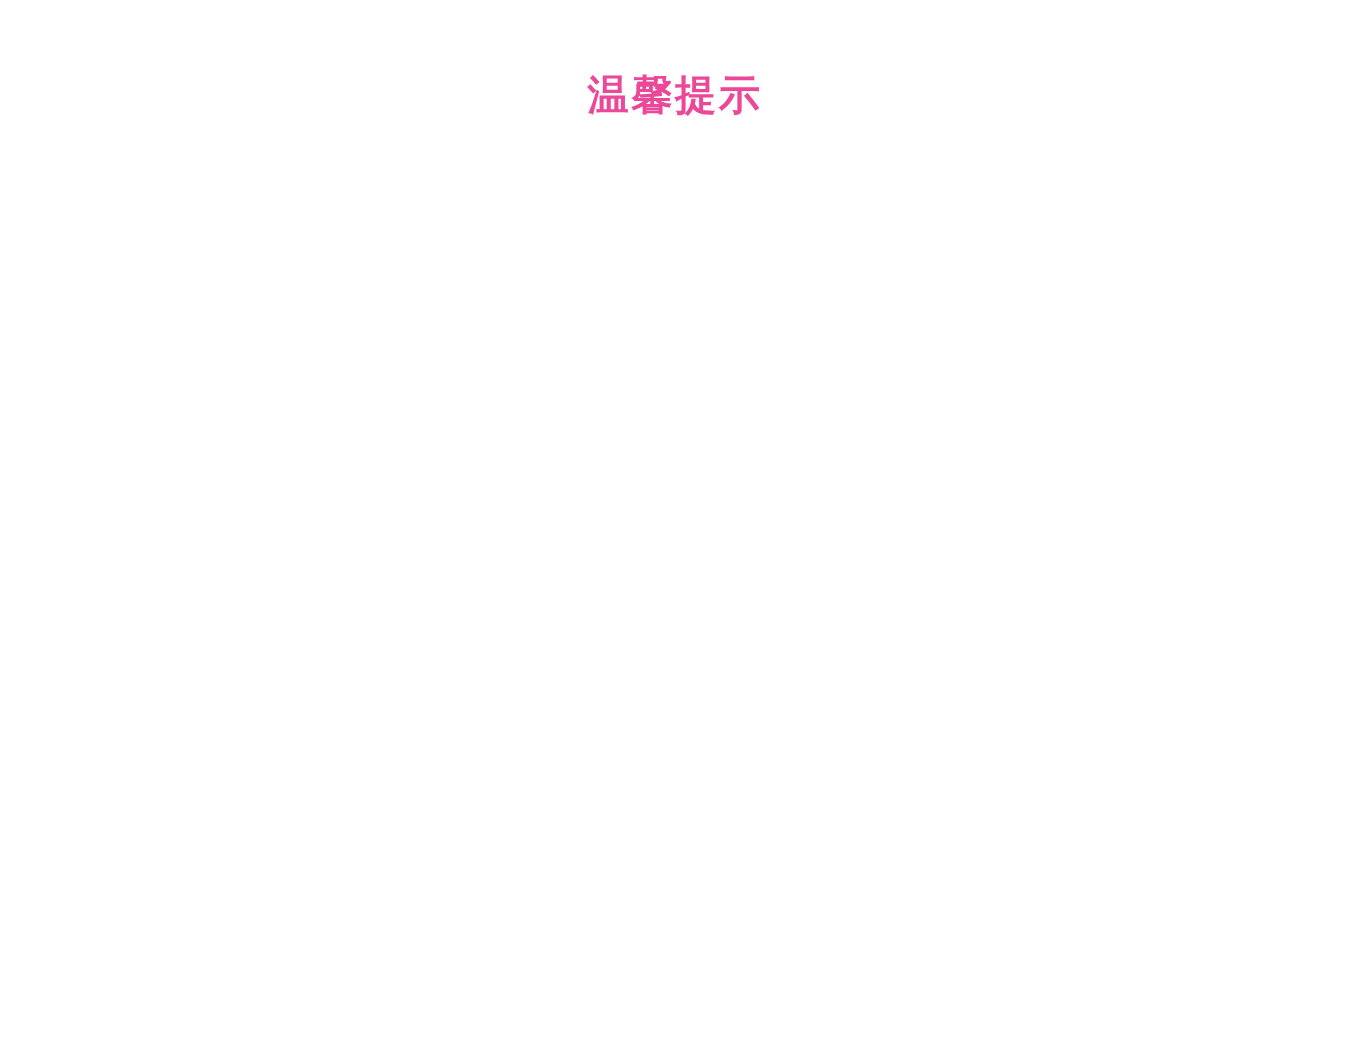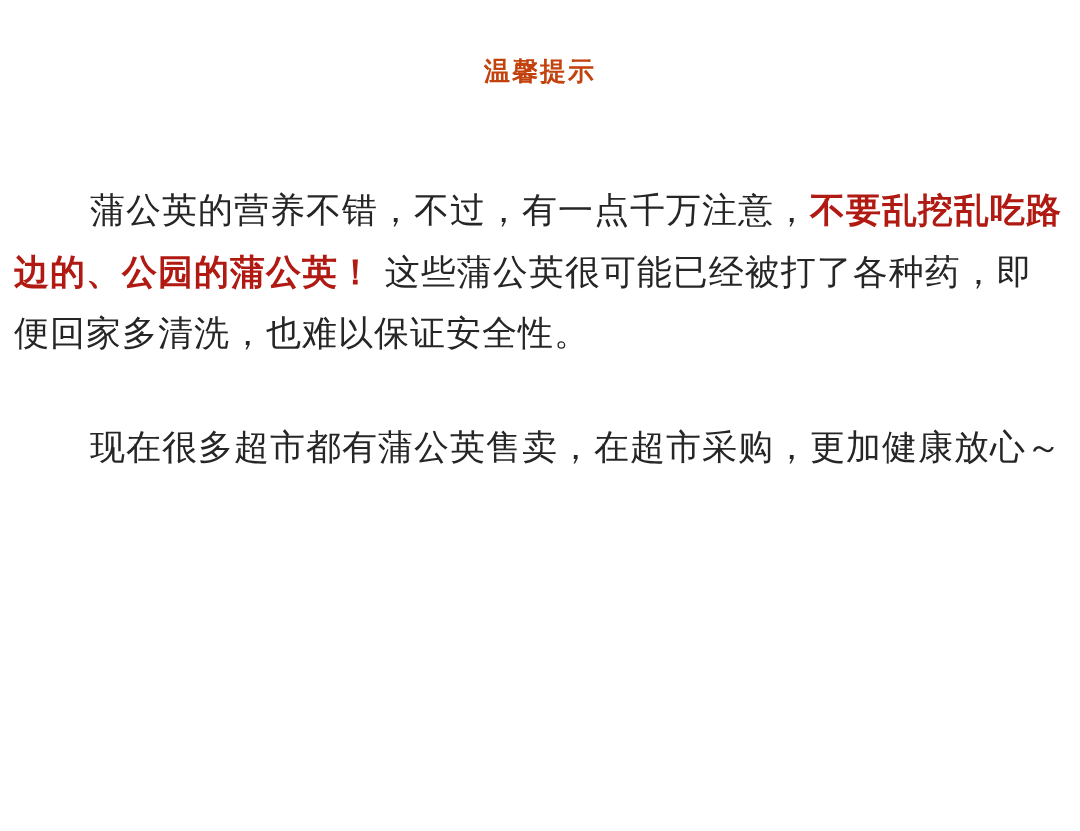--- a/index.html
+++ b/index.html
@@ -16,23 +16,23 @@
   }
   .page {
     position: relative;
     width: 1080px;
     height: 831px;
     box-sizing: border-box;
     padding: 0 14px;
   }
   .tip-heading {
     text-align: center;
-    font-size: 26px;
+    font-size: 33px;
     font-weight: bold;
-    color: #c2410c;
+    color: #ec4899;
     letter-spacing: 2px;
     margin: 0;
     padding-top: 56px;
     line-height: 1.2;
   }
   .body-block {
     margin-top: 92px;
   }
   .para {
     font-size: 35px;
@@ -54,24 +54,13 @@
     font-weight: bold;
   }
 </style>
 </head>
 <body>
 
 <div class="page">
 
   <h1 class="tip-heading">温馨提示</h1>
 
-  <div class="body-block">
-
-    <p class="para">
-      <span class="indent"></span><span>蒲公英的营养不错，不过，有一点千万注意，</span><span class="em-red">不要乱挖乱吃路边的、公园的蒲公英！</span><span> 这些蒲公英很可能已经被打了各种药，即便回家多清洗，也难以保证安全性。</span>
-    </p>
-
-    <p class="para">
-      <span class="indent"></span><span>现在很多超市都有蒲公英售卖，在超市采购，更加健康放心～</span>
-    </p>
-
-  </div>
 </div>
 
 </body></html>

